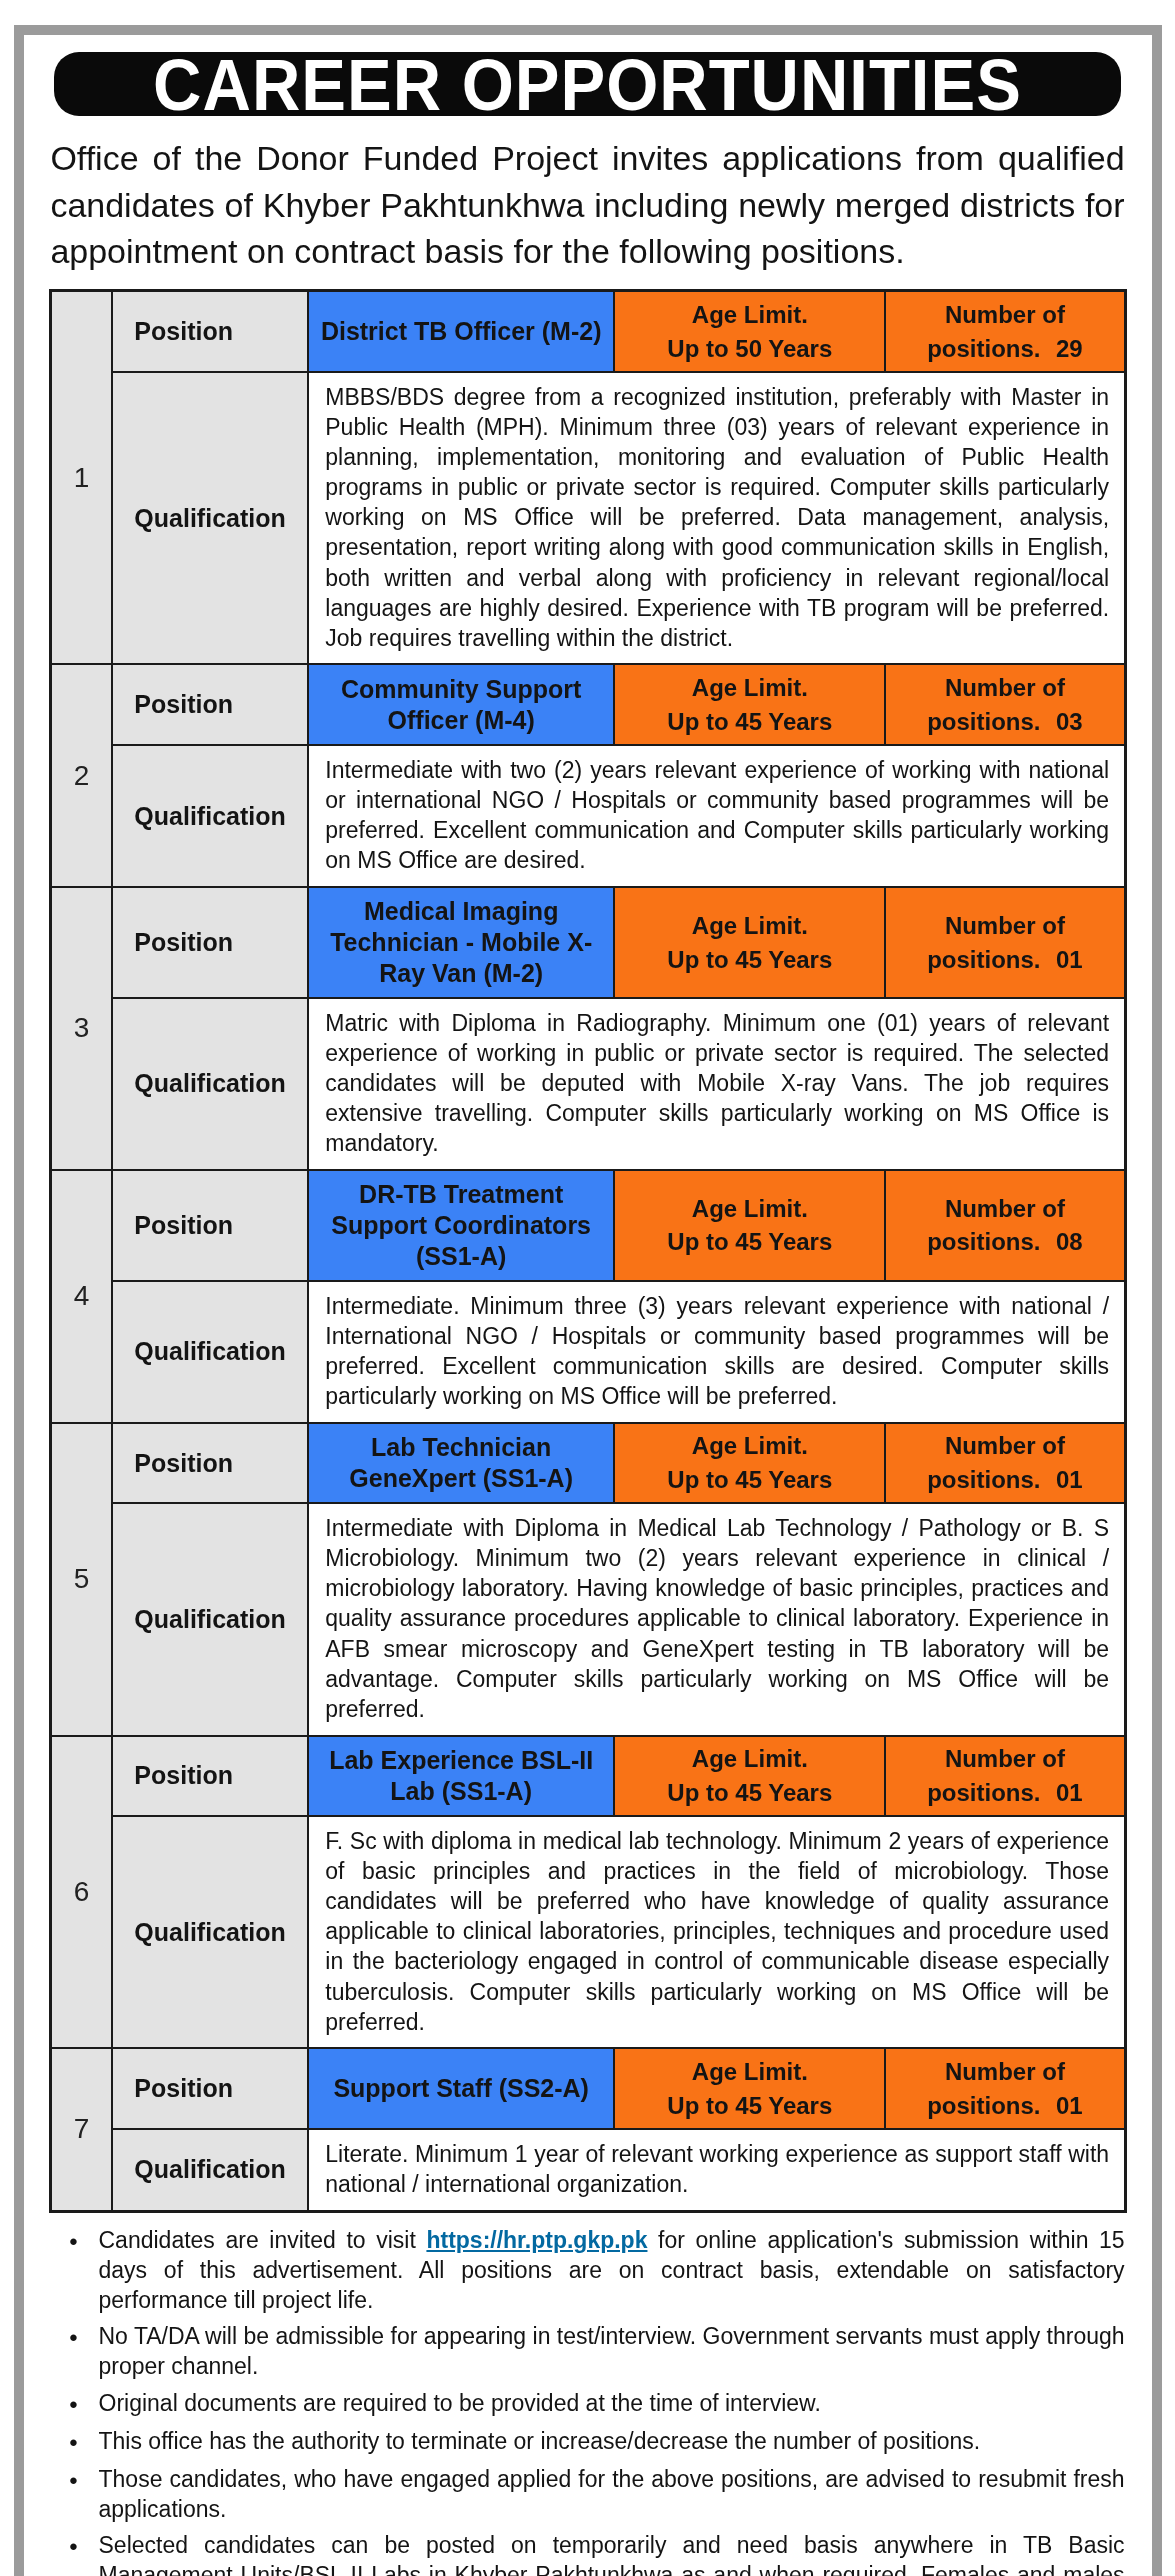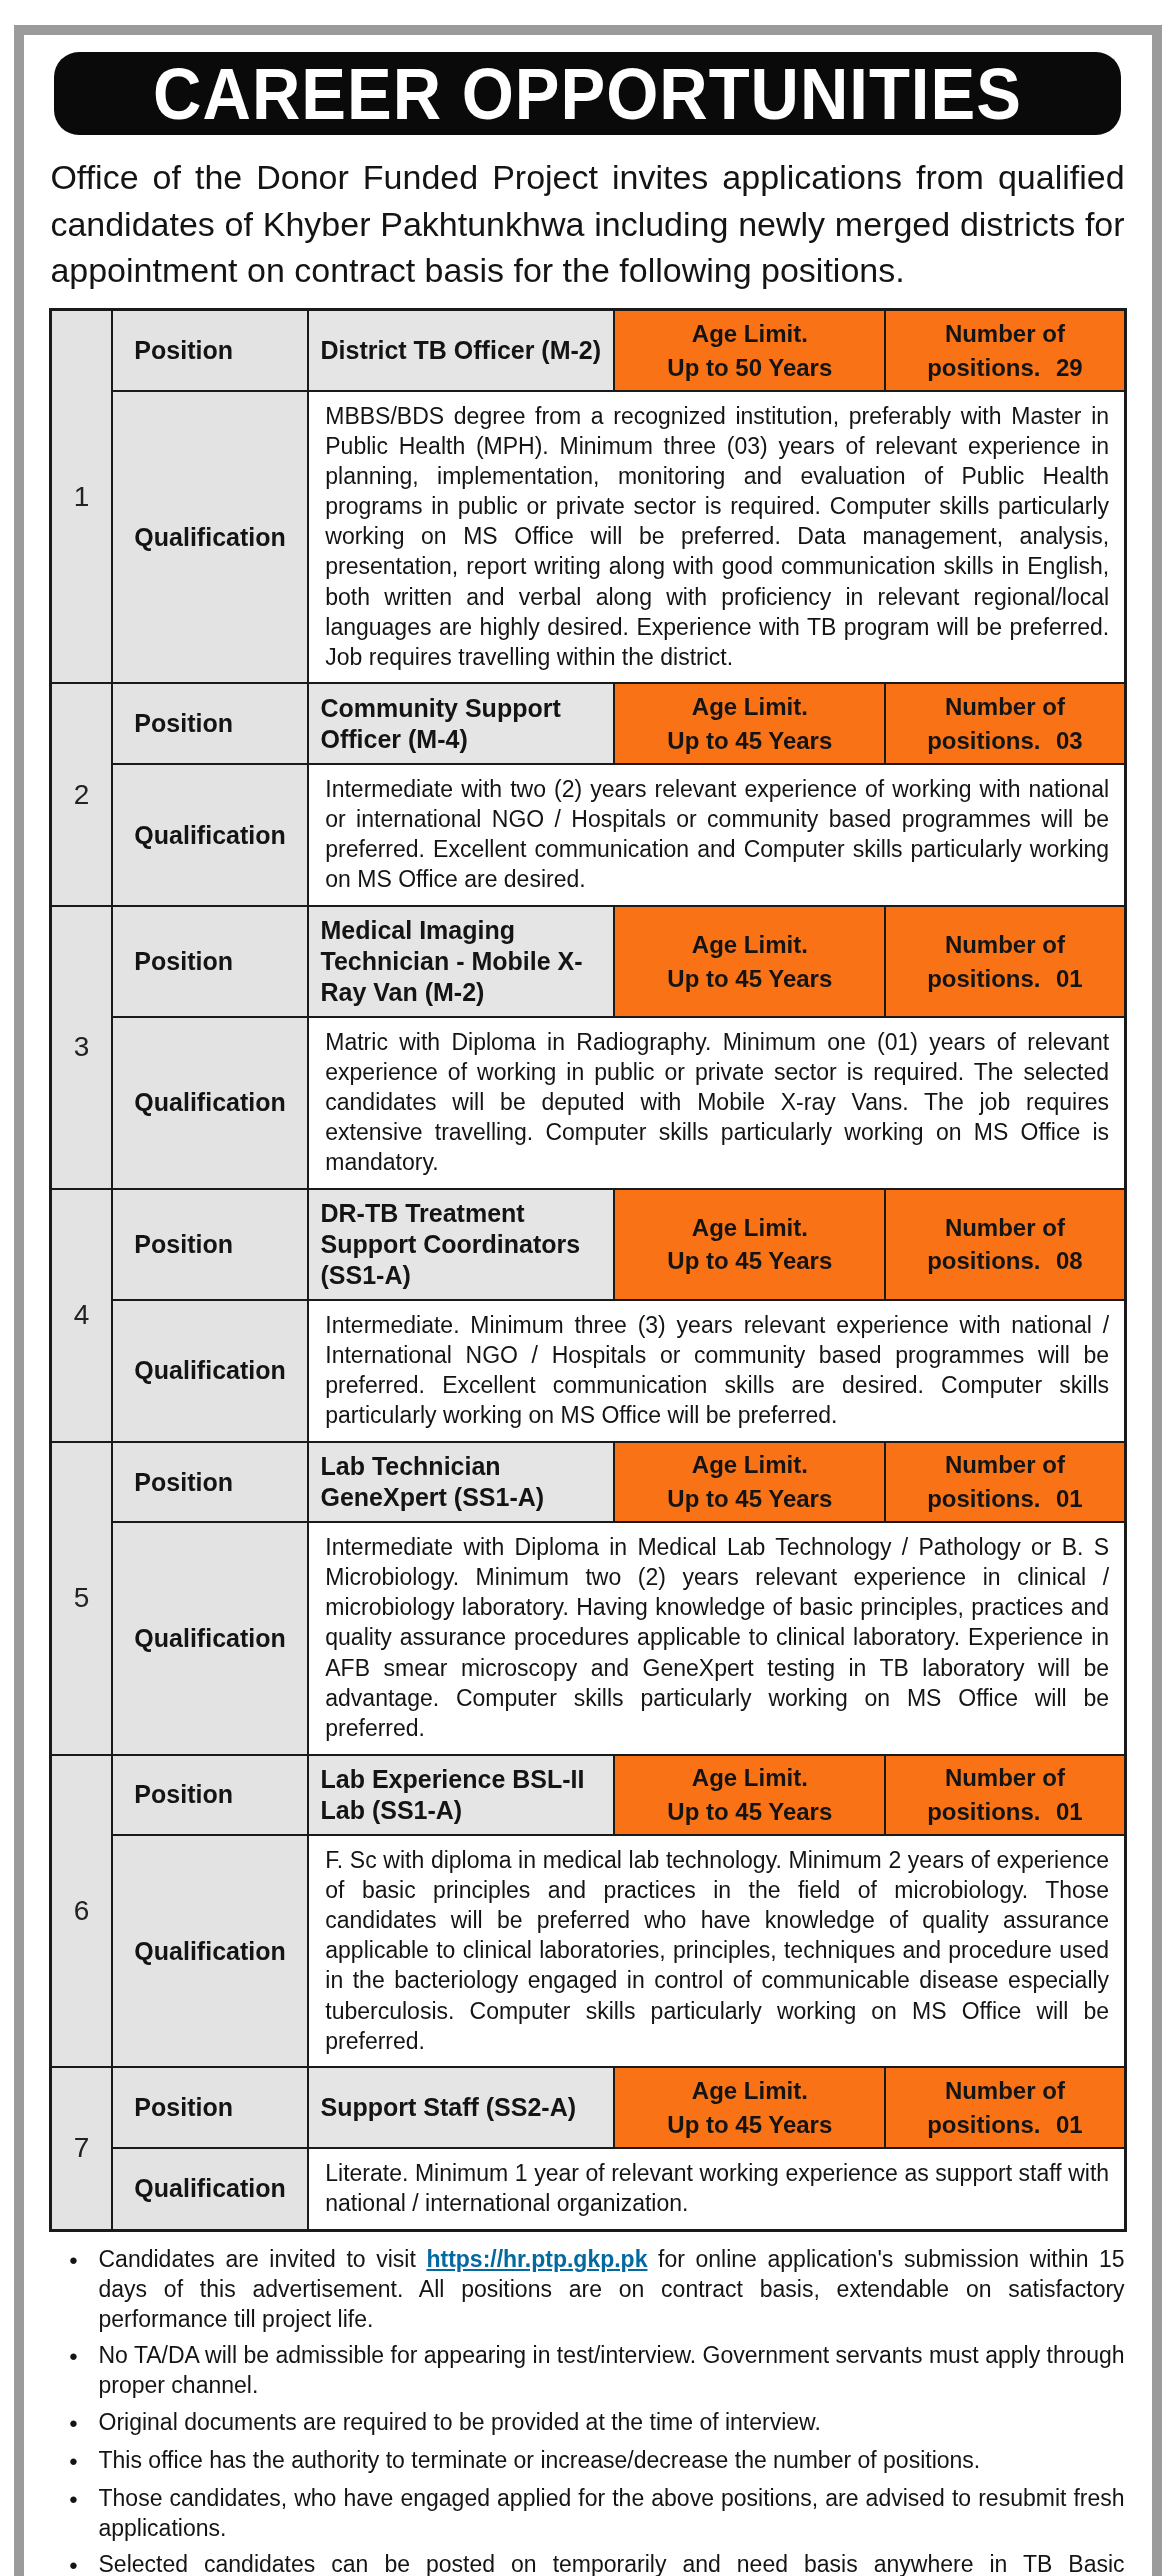--- a/index.html
+++ b/index.html
@@ -15,21 +15,21 @@
     margin: 25px 13.5px 19px 13.5px;
     border: 10.6px solid #9b9b9b;
     background: #fff;
     padding: 15.4px 25px 15.4px 25px;
   }
 
   
   .titlebar {
     background: #0a0a0a;
     border-radius: 25px;
-    height: 83px;
+    height: 64px;
     margin: 1.9px 5.8px 19px 5.8px;
     display: flex;
     align-items: center;
     justify-content: center;
     overflow: hidden;
   }
   .titlebar .title-text {
     color: #ffffff;
     font-weight: 700;
     font-size: 67px;
@@ -62,24 +62,24 @@
     font-size: 28px;
     color: #222;
   }
   td.lbl {
     background: #e3e3e3;
     font-weight: 700;
     font-size: 25px;
     padding: 5.8px 5.8px 5.8px 21px;
   }
   td.ptitle {
-    background: #e5e5e5;
+    background: #3b82f6;
     font-weight: 700;
     font-size: 25px;
-    text-align: left;
+    text-align: center;
     line-height: 1.25;
     padding: 7.7px 11.5px;
   }
   td.age, td.cnt {
     background: #f97316;
     font-weight: 700;
     font-size: 24px;
     text-align: center;
     line-height: 1.4;
     padding: 5.8px 7.7px;

